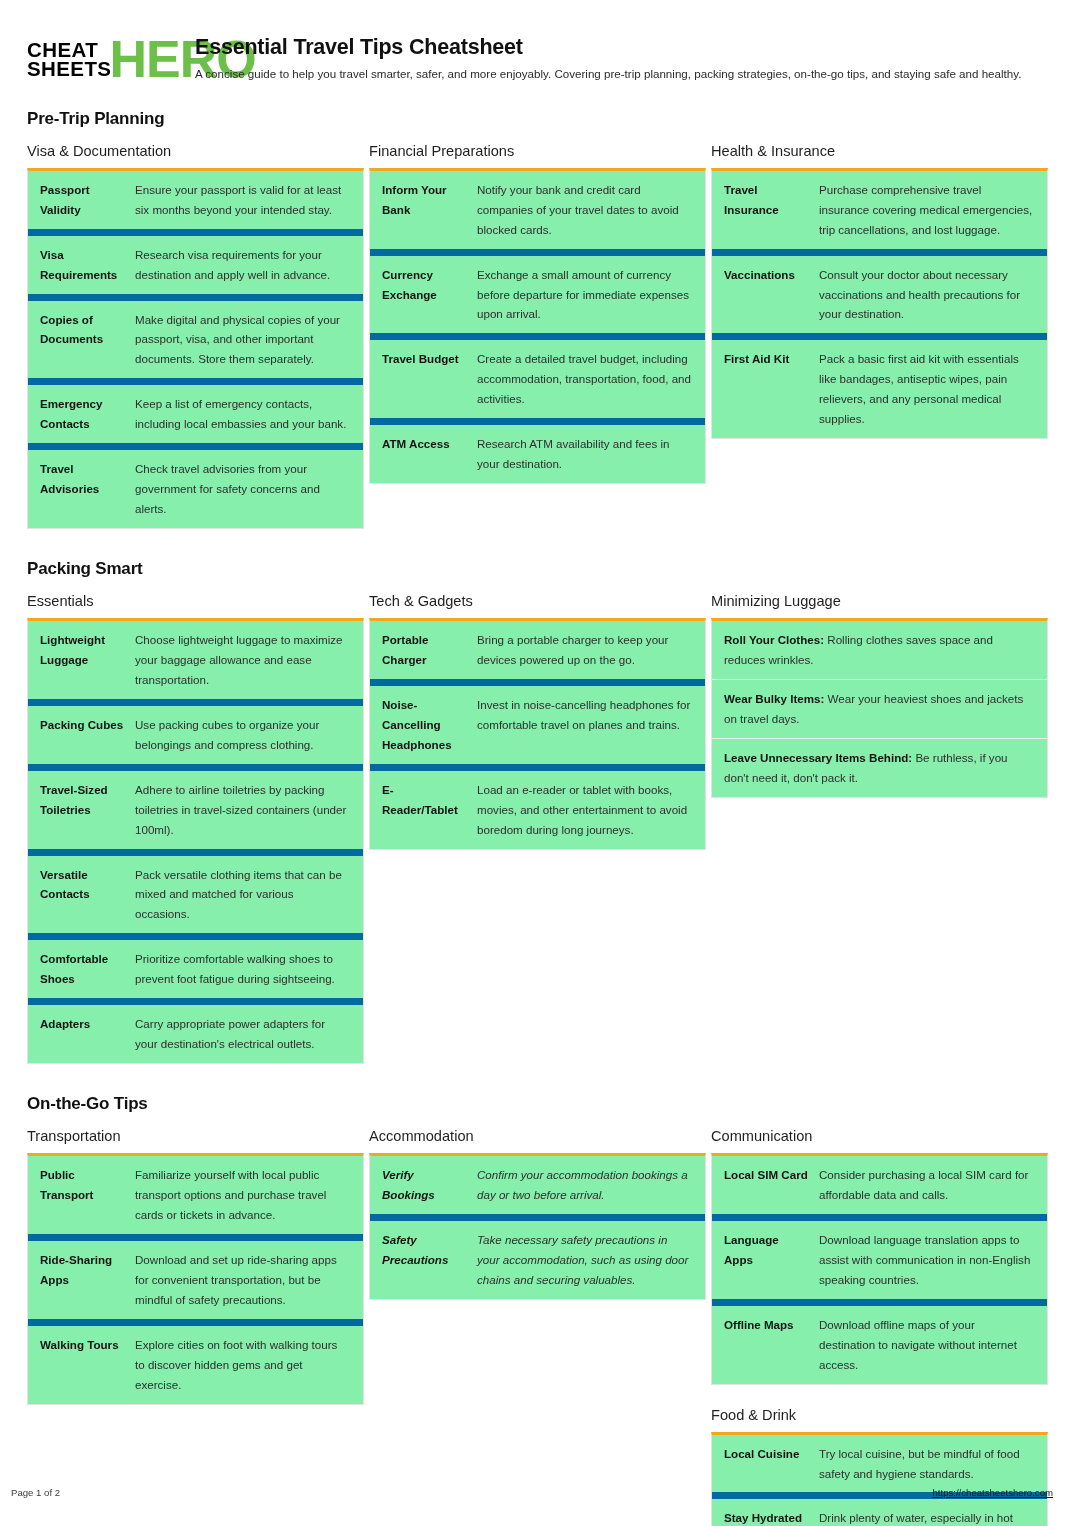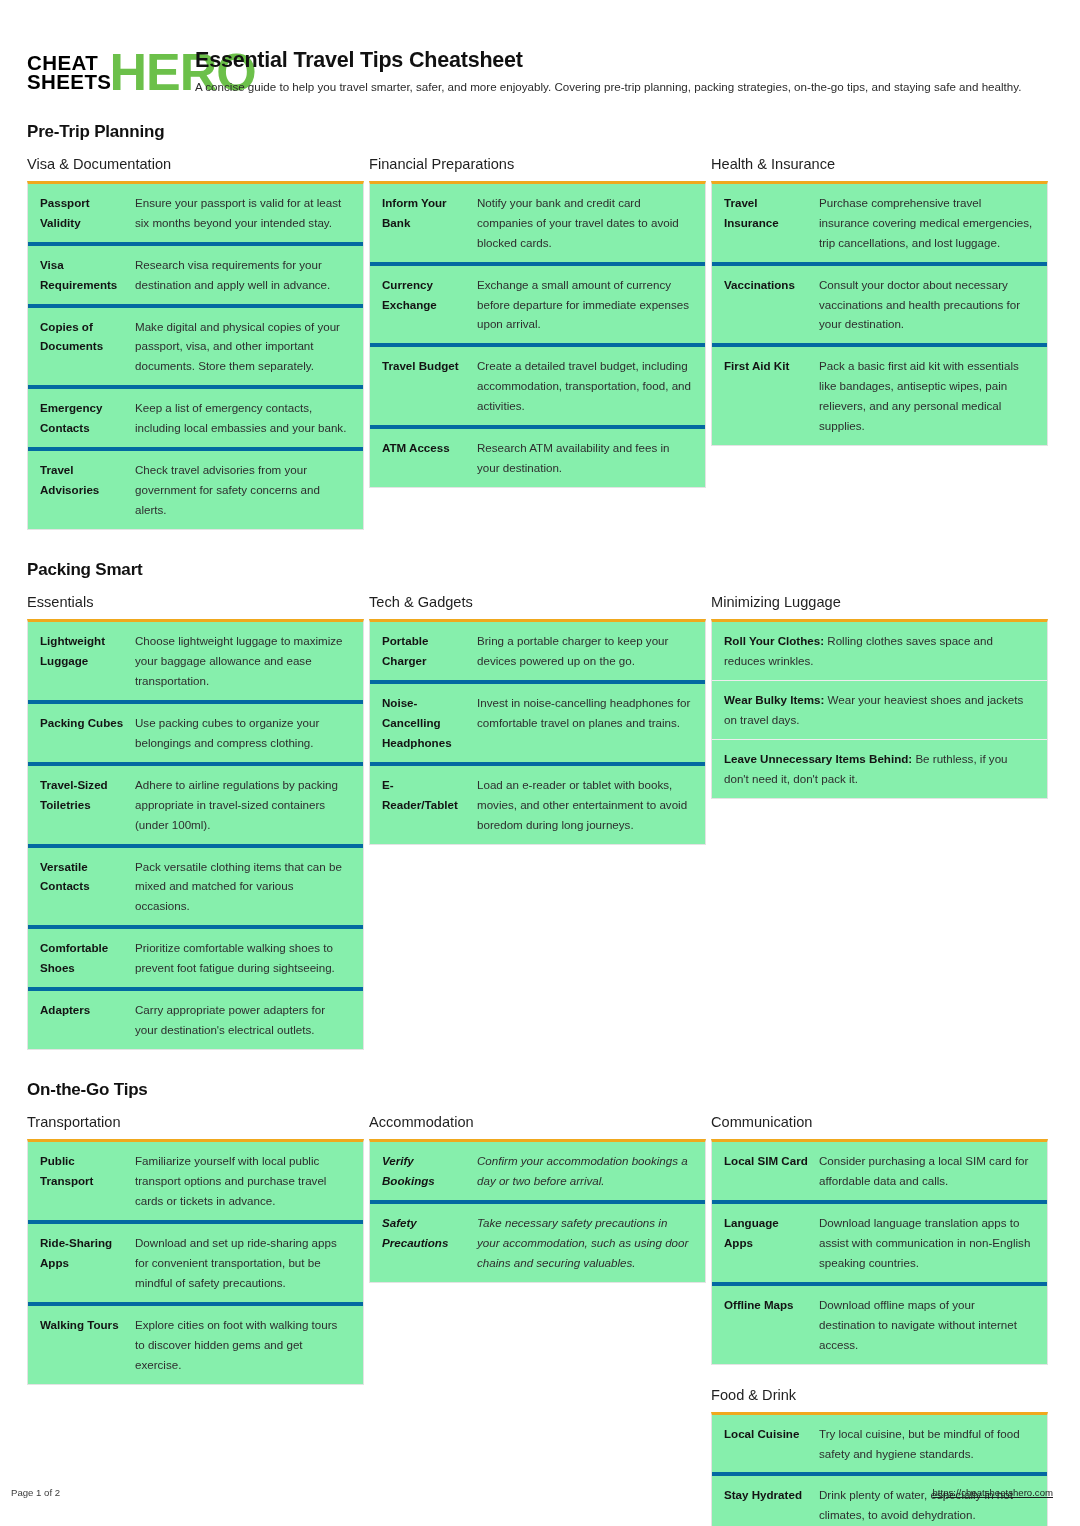--- a/index.html
+++ b/index.html
@@ -10,21 +10,21 @@
     background: #ffffff;
     font-family: "Liberation Sans", sans-serif;
     color: #1b1b1b;
     position: relative;
     overflow: hidden;
   }
   .page {
     position: relative;
     width: 1080px;
     height: 1526px;
-    padding: 40px 27px 0 27px;
+    padding: 27px 27px 0 27px;
   }
 
   
   .header {
     display: flex;
     align-items: flex-start;
     gap: 18px;
     padding-top: 8px;
   }
   .logo {
@@ -98,21 +98,21 @@
     border: 1px solid #e3e3e3;
     border-top: 3px solid #f0a81e;
     background: #86efac;
     margin-bottom: 4px;
   }
   table.kv {
     width: 100%;
     border-collapse: collapse;
     table-layout: fixed;
   }
-  table.kv tr + tr td { border-top: 4px solid #0369a1; }
+  table.kv tr + tr td { border-top: 7px solid #0369a1; }
   table.kv td {
     vertical-align: top;
     padding: 9px 10px 9px 0;
     font-size: 11.6px;
     line-height: 1.72;
     color: #2e2e2e;
   }
   table.kv td.term {
     width: 107px;
     font-weight: bold;
@@ -260,21 +260,21 @@
                 <tr>
                   <td class="term">Lightweight Luggage</td>
                   <td class="desc">Choose lightweight luggage to maximize your baggage allowance and ease transportation.</td>
                 </tr>
                 <tr>
                   <td class="term">Packing Cubes</td>
                   <td class="desc">Use packing cubes to organize your belongings and compress clothing.</td>
                 </tr>
                 <tr>
                   <td class="term">Travel-Sized Toiletries</td>
-                  <td class="desc">Adhere to airline regulations by packing appropriate in travel-sized containers (under 100ml).</td>
+                  <td class="desc">Adhere to airline toiletries by packing toiletries in travel-sized containers (under 100ml).</td>
                 </tr>
                 <tr>
                   <td class="term">Versatile Contacts</td>
                   <td class="desc">Pack versatile clothing items that can be mixed and matched for various occasions.</td>
                 </tr>
                 <tr>
                   <td class="term">Comfortable Shoes</td>
                   <td class="desc">Prioritize comfortable walking shoes to prevent foot fatigue during sightseeing.</td>
                 </tr>
                 <tr>

